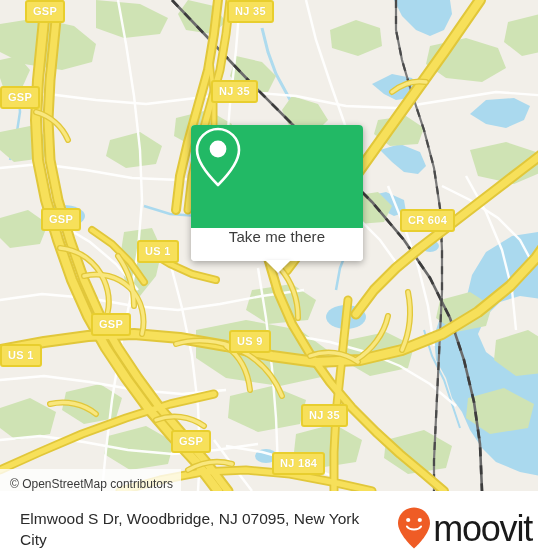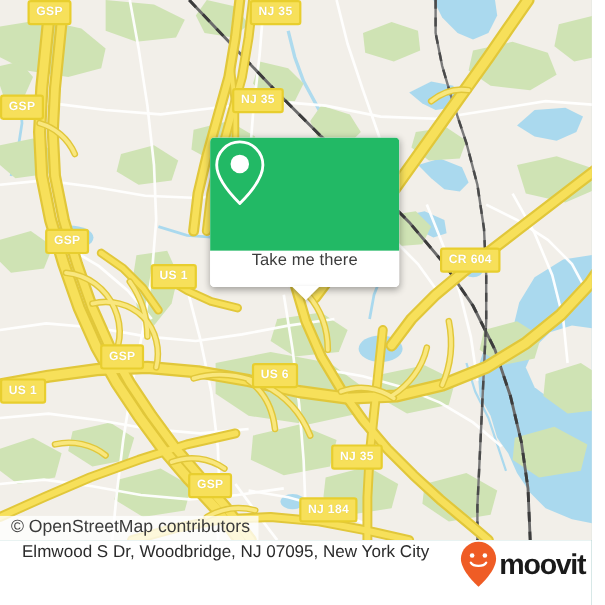--- a/index.html
+++ b/index.html
@@ -95,55 +95,55 @@
   }
 
   
   #attribution {
     position: absolute;
     left: 0;
     top: 469px;
     height: 22px;
     padding: 0 8px 0 10px;
     display: flex;
-    align-items: center;
+    align-items: flex-end;
     background: rgba(255,255,255,0.78);
     color: #3a3a3a;
-    font-size: 16px;
+    font-size: 12px;
     font-family: "Liberation Sans", sans-serif;
   }
 
   
   #footer {
     position: absolute;
     left: 0;
     top: 491px;
     width: 550px;
     height: 59px;
     background: #ffffff;
     display: flex;
-    align-items: flex-start;
+    align-items: flex-end;
   }
   #footer-title {
     flex: 1;
     padding: 0 10px 0 20px;
     color: #2b2b2b;
     font-size: 15.5px;
     line-height: 21px;
     max-width: 390px;
   }
   #moovit-logo {
     display: flex;
     align-items: center;
     padding-right: 18px;
   }
   #moovit-wordmark {
     color: #1a1a1a;
-    font-size: 26px;
-    font-weight: bold;
+    font-size: 36px;
+    font-weight: normal;
     letter-spacing: -1.2px;
     line-height: 35px;
     margin-left: 1px;
   }
 </style>
 </head>
 <body>
 
 <div id="screen">
 
@@ -331,25 +331,25 @@
         <path d="M188,470 C202,462 218,460 232,464"></path>
         <path d="M392,92 C402,84 414,80 426,82"></path>
       </g>
     </svg>
 
     <div id="shields">
         <div class="shield" style="left: 25px; top: 0px;">GSP</div>
         <div class="shield" style="left: 227px; top: 0px;">NJ 35</div>
         <div class="shield" style="left: 0px; top: 86px;">GSP</div>
         <div class="shield" style="left: 211px; top: 80px;">NJ 35</div>
-        <div class="shield" style="left: 400px; top: 225px;">CR 604</div>
+        <div class="shield" style="left: 400px; top: 209px;">CR 604</div>
         <div class="shield" style="left: 41px; top: 208px;">GSP</div>
         <div class="shield" style="left: 137px; top: 240px;">US 1</div>
         <div class="shield" style="left: 91px; top: 313px;">GSP</div>
-        <div class="shield" style="left: 229px; top: 330px;">US 6</div>
+        <div class="shield" style="left: 229px; top: 330px;">US 9</div>
         <div class="shield" style="left: 0px; top: 344px;">US 1</div>
         <div class="shield" style="left: 301px; top: 404px;">NJ 35</div>
         <div class="shield" style="left: 171px; top: 430px;">GSP</div>
         <div class="shield" style="left: 272px; top: 452px;">NJ 184</div>
       </div>
 
     <div id="popup-card">
       <div id="popup-head">
         <svg width="54" height="64" viewBox="0 0 54 64">
           <path d="M27,4 C15.4,4 6,13.4 6,25 C6,38 21,54 27,60 C33,54 48,38 48,25 C48,13.4 38.6,4 27,4 Z" fill="none" stroke="#ffffff" stroke-width="2.6" stroke-linejoin="round"></path>

